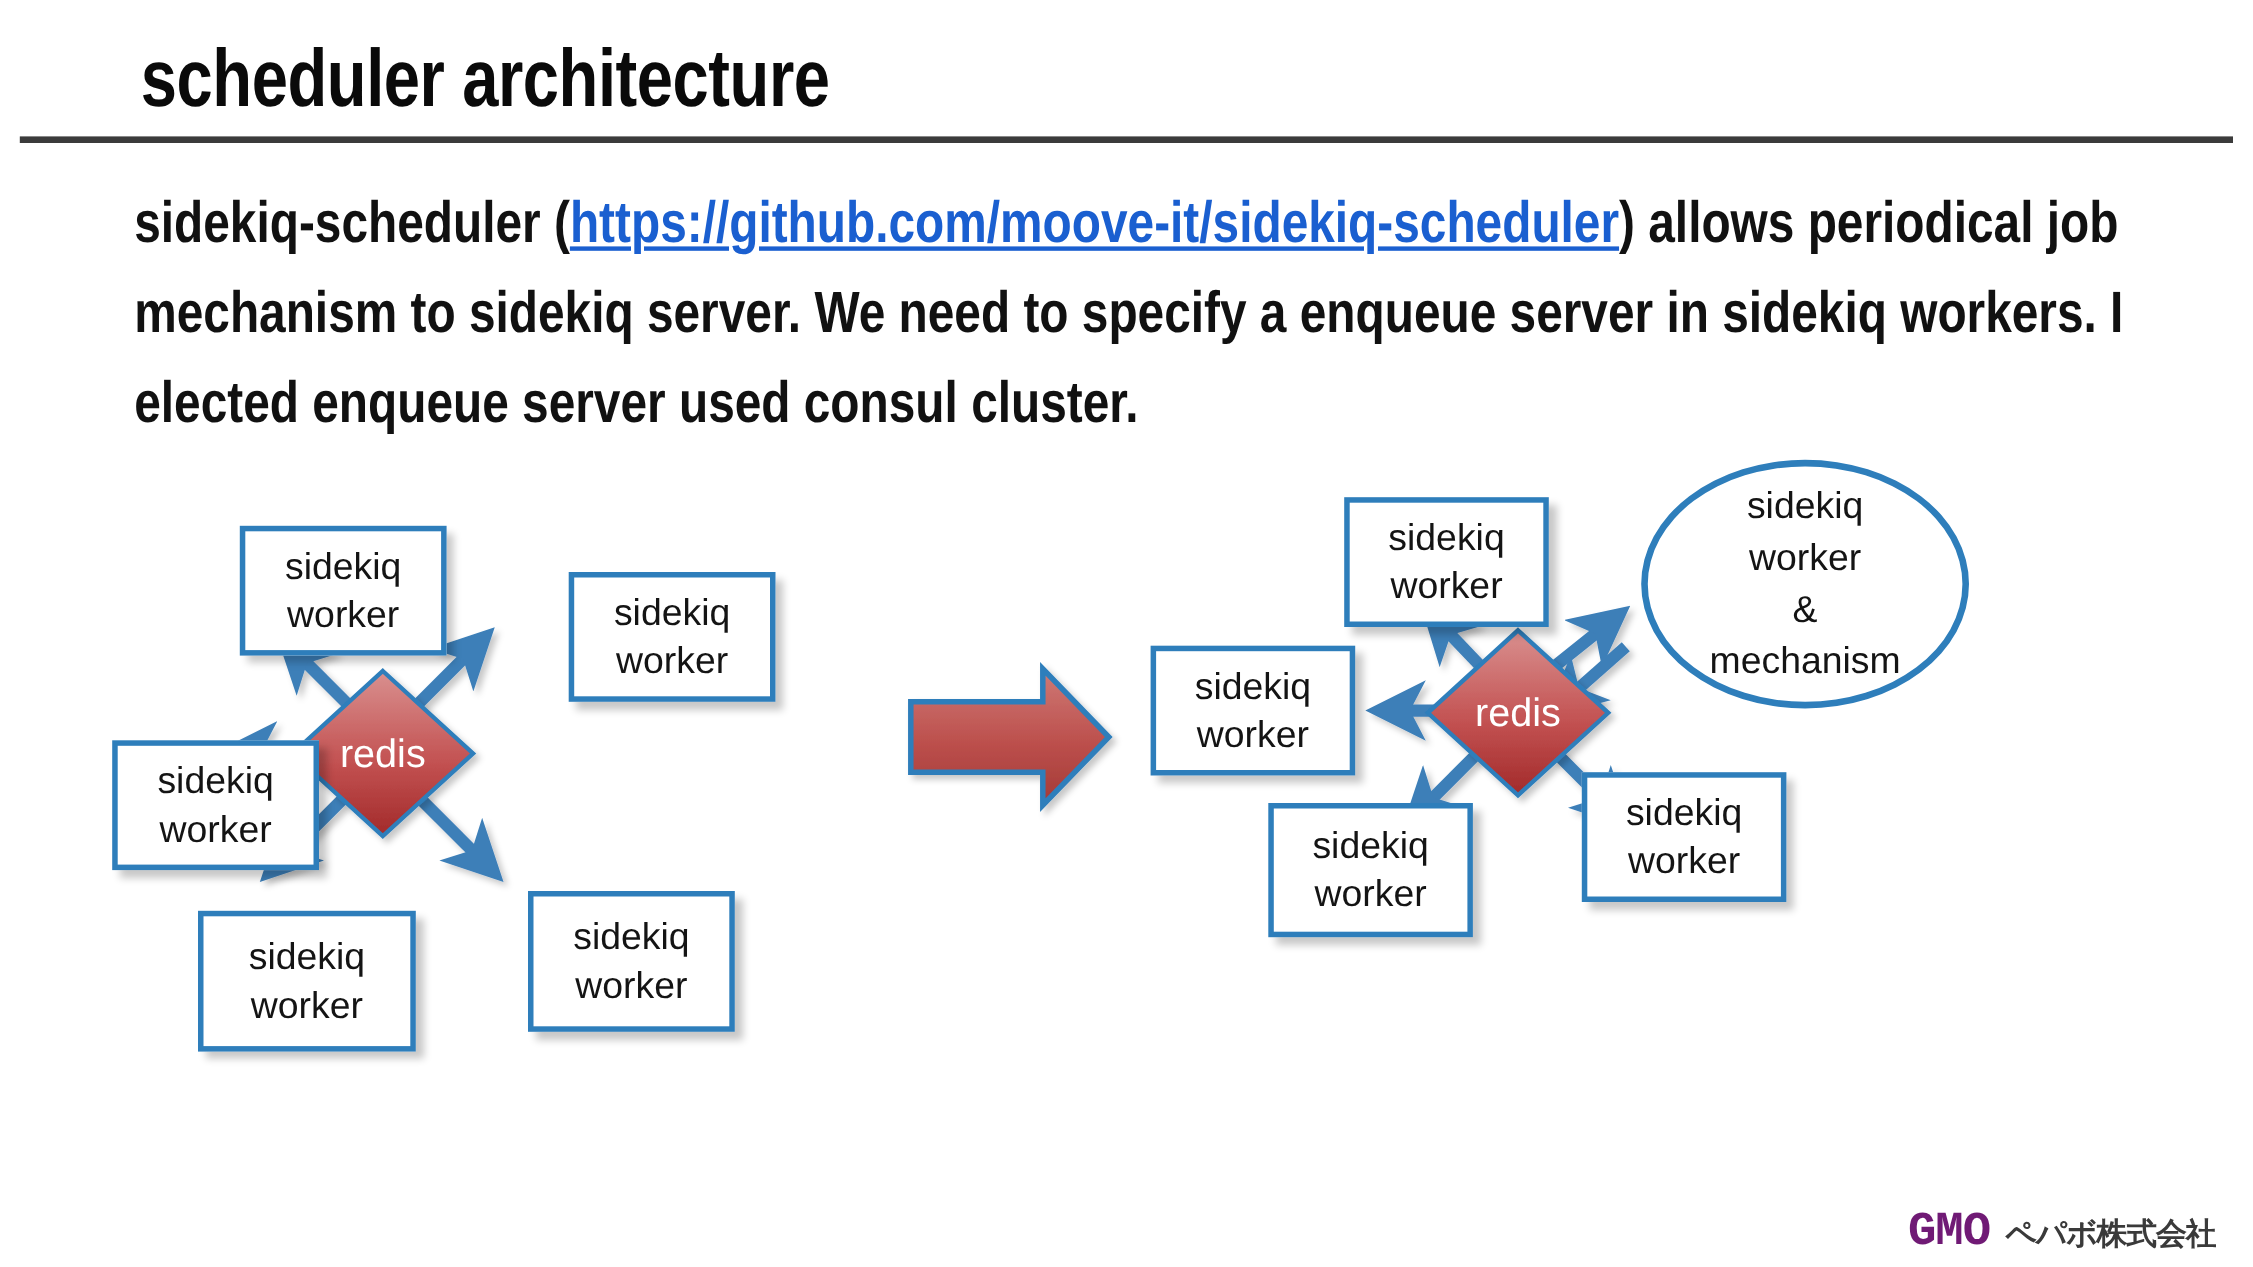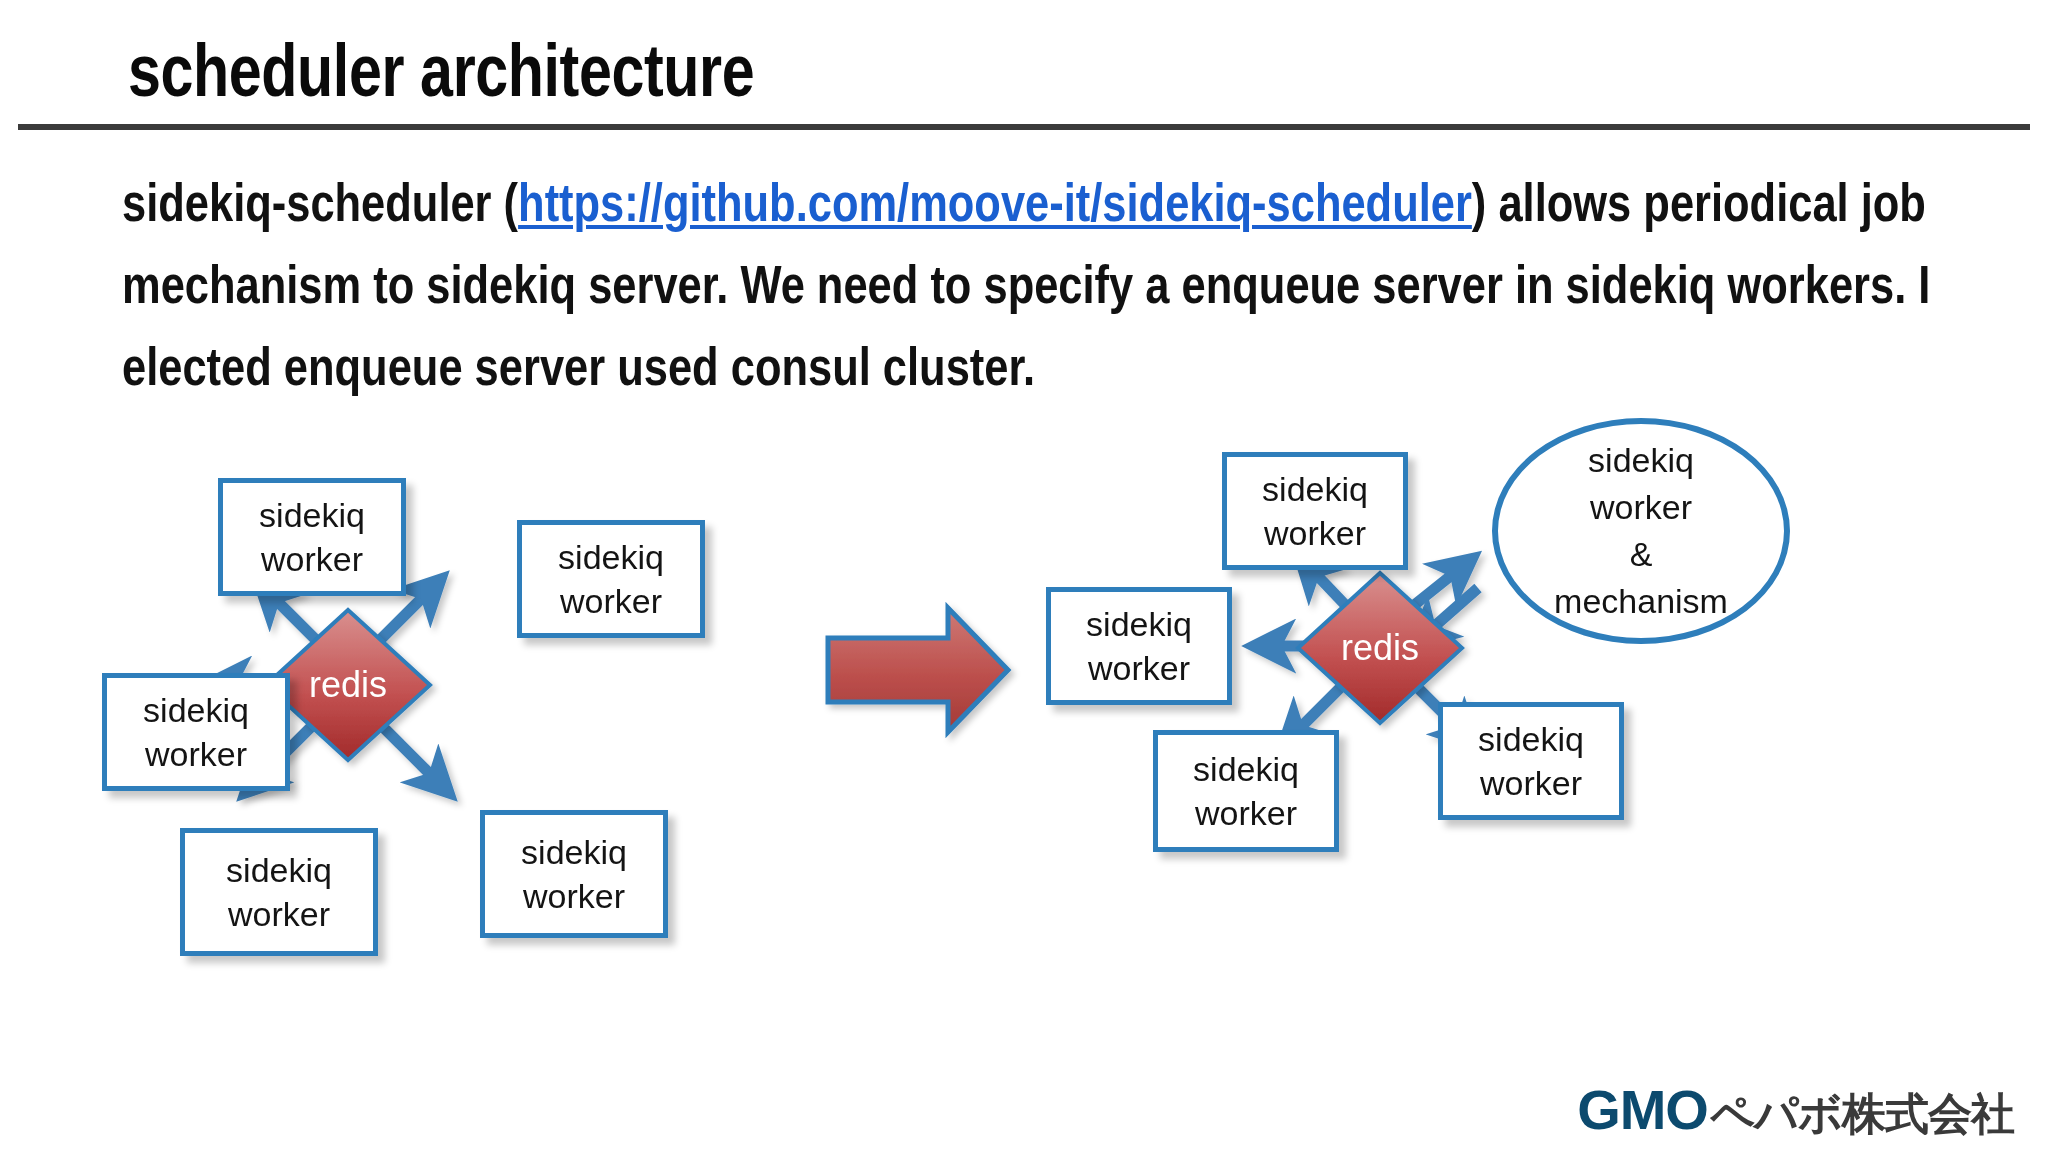--- a/index.html
+++ b/index.html
@@ -105,29 +105,30 @@
   
   #footer-logo{
     position:absolute;
     right:34px; bottom:8px;
     display:flex;
     align-items:baseline;
     font-family:"Liberation Sans", sans-serif;
     font-weight:bold;
   }
   #logo-gmo{
-    font-size:56px;
-    color:#0c4a6e;
+    font-size:43px;
+    color:#701a75;
     letter-spacing:-1px;
+    font-family:Liberation Mono, monospace;
   }
   #logo-jp{
-    font-size:44px;
+    font-size:28px;
     color:#3a3a3a;
     letter-spacing:-1px;
-    margin-left:2px;
+    margin-left:14px;
   }
 </style>
 </head>
 <body>
 
 <div id="slide-title">scheduler architecture</div>
 
 <div id="title-rule"></div>
 
 <div id="body-text"><span>sidekiq-scheduler (</span><a class="link" href="#">https://github.com/moove-it/sidekiq-scheduler</a><span>) allows periodical job mechanism to sidekiq server. We need to specify a enqueue server in sidekiq workers. I elected enqueue server used consul cluster.</span></div>

